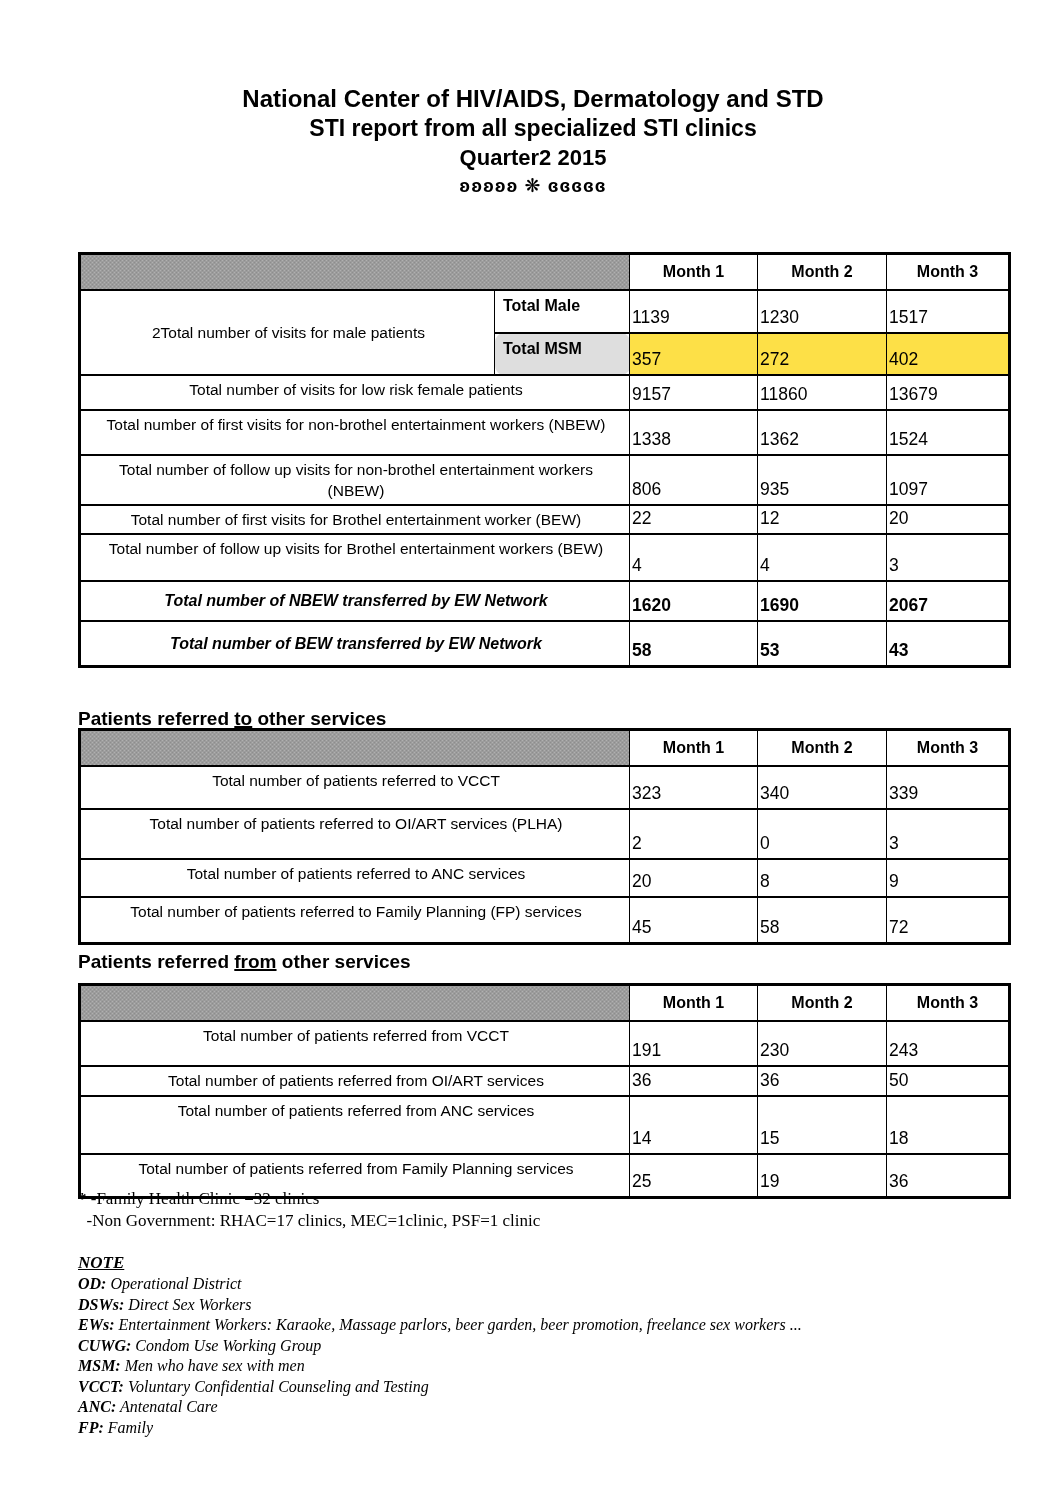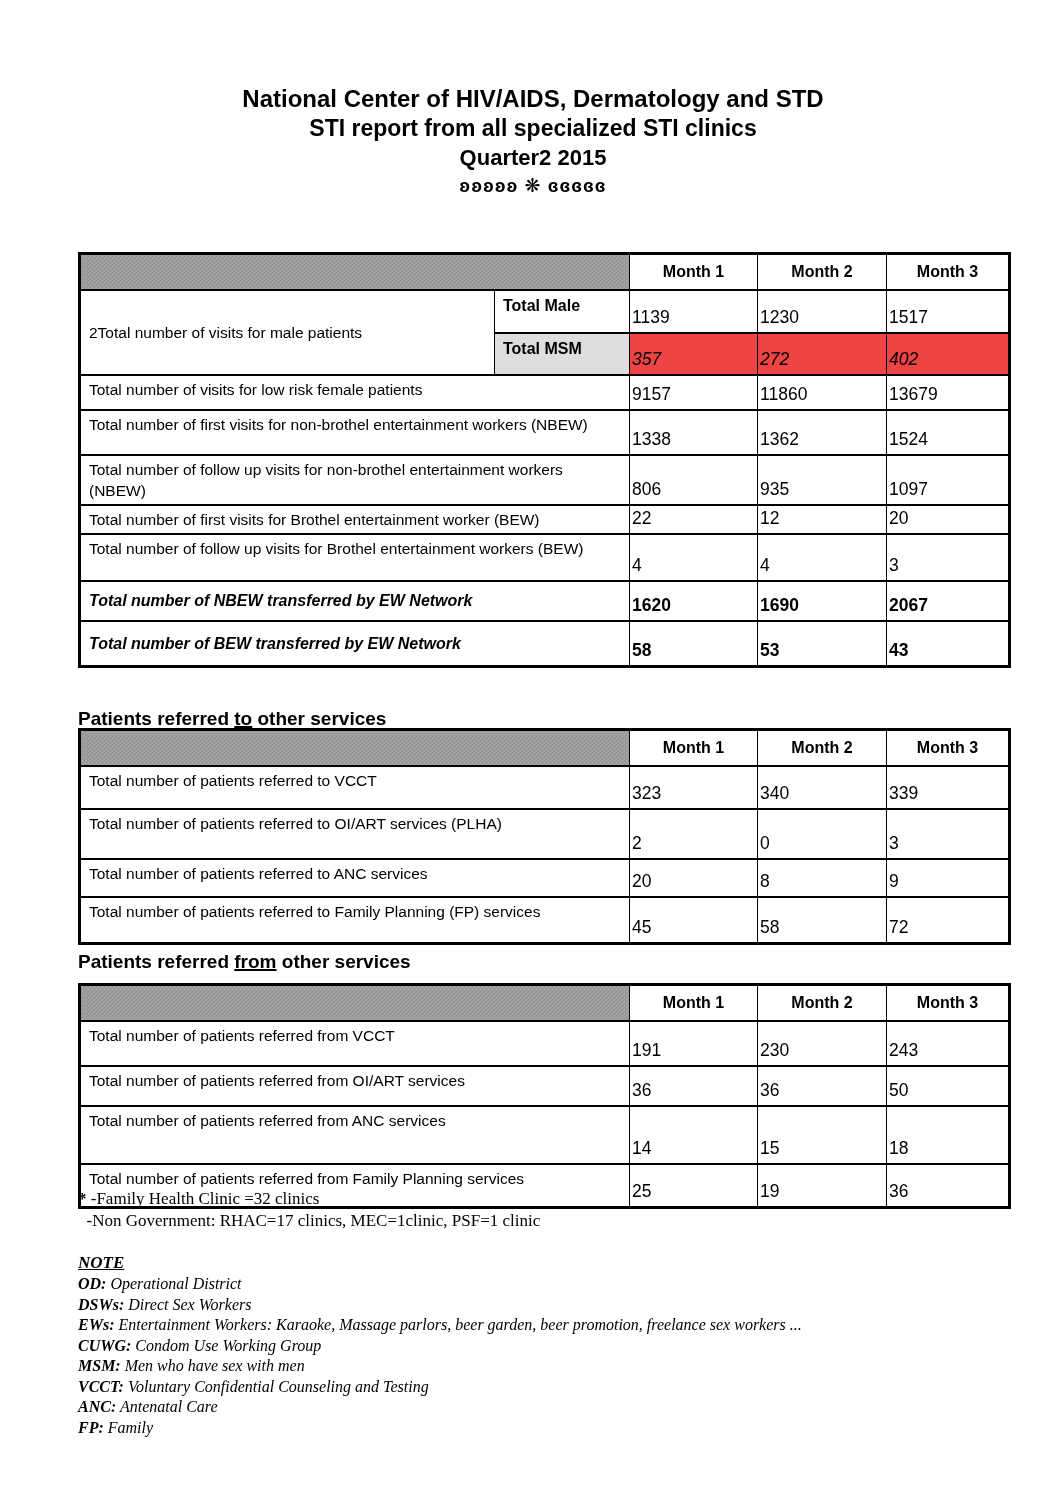--- a/index.html
+++ b/index.html
@@ -30,33 +30,33 @@
   td.ghead {
     background-color:#b0b0b0;
     background-image:
       linear-gradient(45deg,#858585 25%,transparent 25%,transparent 75%,#858585 75%),
       linear-gradient(45deg,#858585 25%,transparent 25%,transparent 75%,#858585 75%);
     background-size:4px 4px;
     background-position:0 0,2px 2px;
   }
   td.mh { font-weight:700; font-size:16px; text-align:center; vertical-align:middle; }
   td.lbl {
-    font-size:15.5px; line-height:1.4; text-align:left;
+    font-size:15.5px; line-height:1.4; text-align:center;
     vertical-align:top; padding:3px 6px 2px 8px;margin-top:36px;
   }
   td.lbl.mid { vertical-align:middle; }
-  td.sub { font-weight:700; font-size:16px; vertical-align:top; padding:6px 16px 2px 8px; }
+  td.sub { font-weight:700; font-size:16px; vertical-align:top; padding:6px 16px 2px 8px;border-radius:9px; }
   td.val {
     text-align:left; vertical-align:bottom;
     padding:0 9px 4px 2px; font-size:17.5px;
   }
   tr.boldrow td.lbl { font-weight:700; font-style:italic; font-size:16px; vertical-align:middle; }
   tr.boldrow td.val { font-weight:700; }
   .shadeL { background:#dedede; }
-  .shadeV { background:#ef4444;font-style:italic; }
+  .shadeV { background:#fde047; }
 
   
   .sec-h { font-size:19px; font-weight:700; }
   .sec-h .ul { text-decoration:underline; text-decoration-thickness:2px; }
 
   
   .serif { font-family:"Liberation Serif","DejaVu Serif",serif; }
   .footnote { font-size:17px; line-height:22px; white-space:pre-wrap; }
   .footnote .mark { font-weight:700; }
   .note-h {
@@ -211,21 +211,21 @@
     <td class="mh">Month 1</td>
     <td class="mh">Month 2</td>
     <td class="mh">Month 3</td>
   </tr>
   <tr style="height:45px">
     <td class="lbl thickR">Total number of patients referred from VCCT</td>
     <td class="val">191</td>
     <td class="val">230</td>
     <td class="val">243</td>
   </tr>
-  <tr style="height:40px">
+  <tr style="height:30px">
     <td class="lbl thickR">Total number of patients referred from OI/ART services</td>
     <td class="val">36</td>
     <td class="val">36</td>
     <td class="val">50</td>
   </tr>
   <tr style="height:58px">
     <td class="lbl thickR">Total number of patients referred from ANC services</td>
     <td class="val">14</td>
     <td class="val">15</td>
     <td class="val">18</td>

